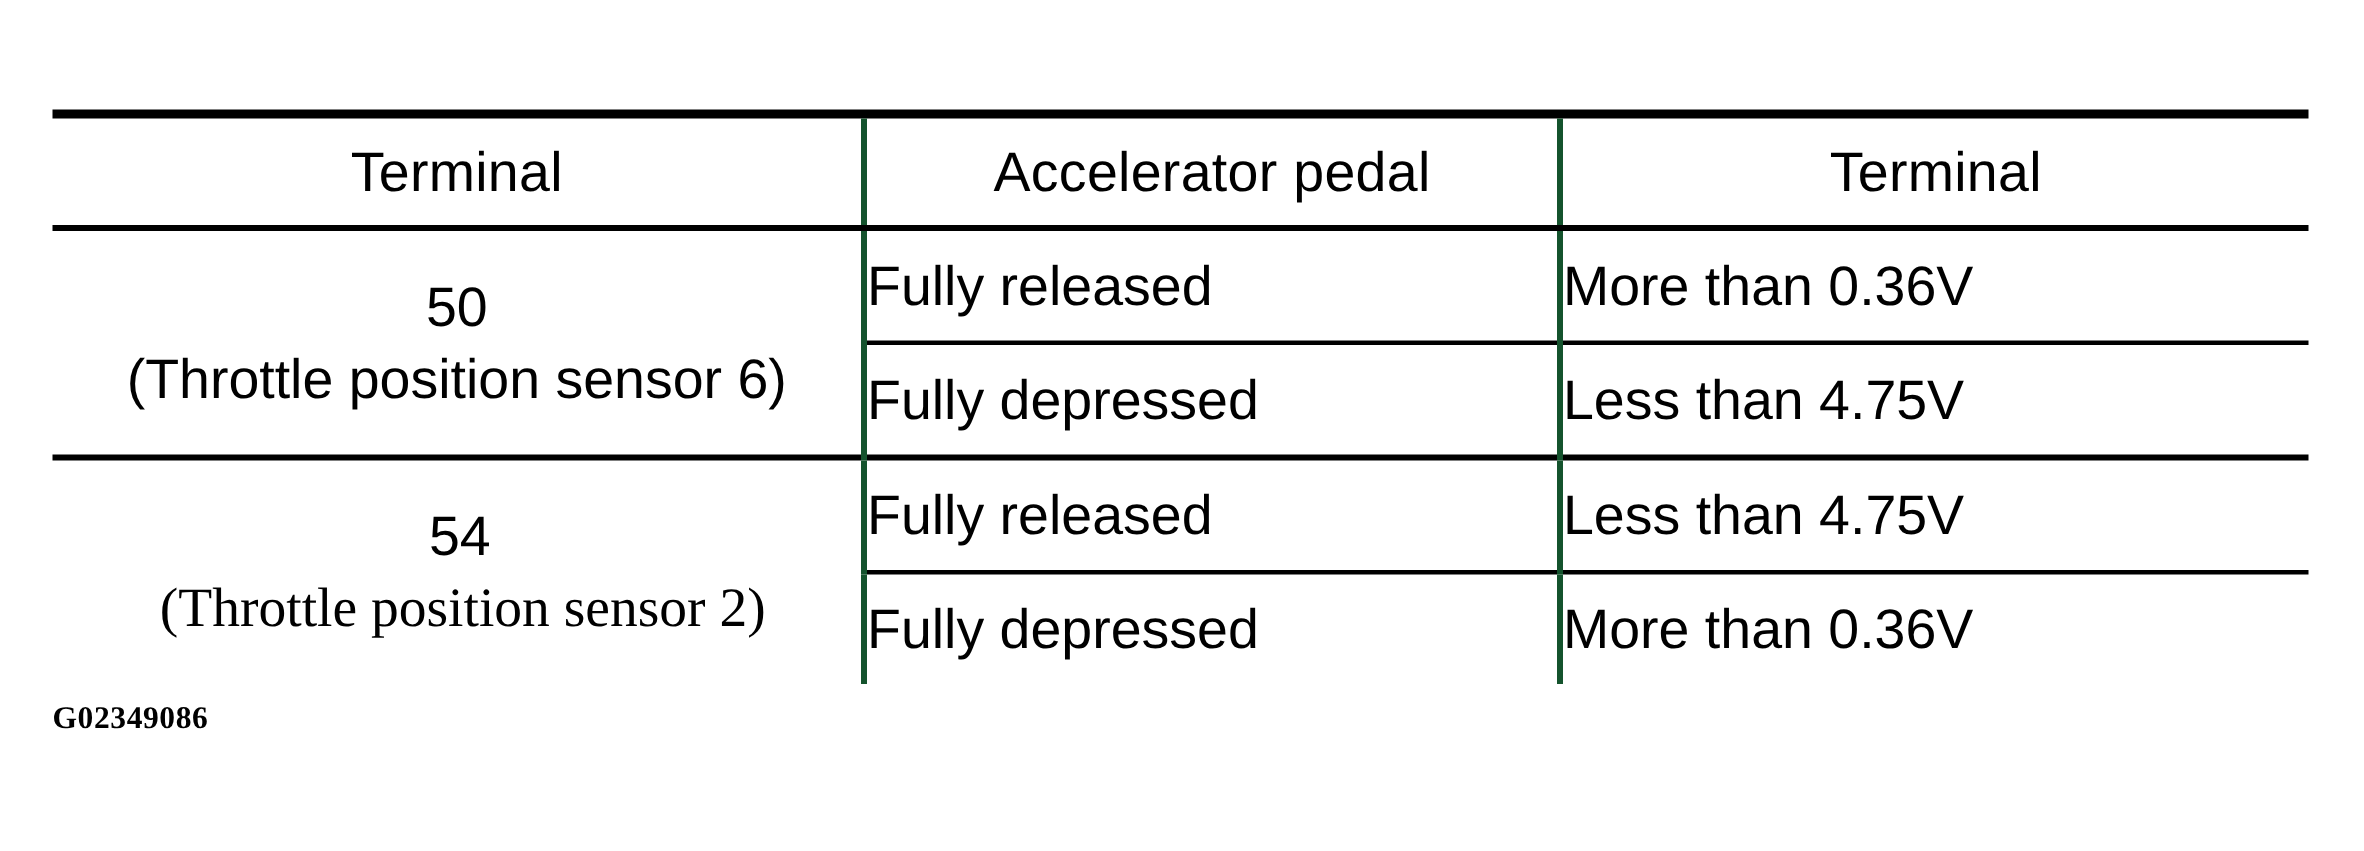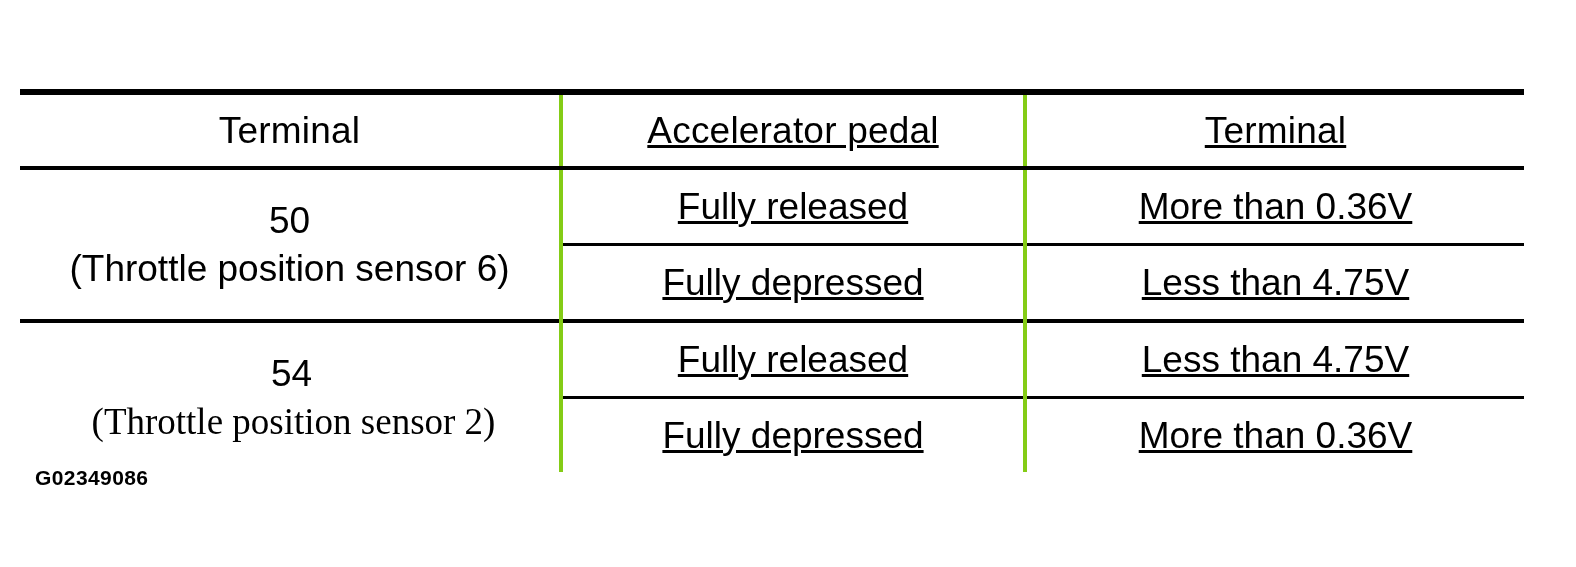--- a/index.html
+++ b/index.html
@@ -20,26 +20,25 @@
     position: absolute;
     left: 0;
     top: 0;
     width: 1576px;
     height: 567px;
   }
 
   
   #spec-table {
     position: absolute;
-    left: 20px;
+    left: 35px;
     top: 73px;
     width: 1504px;
     border-collapse: collapse;
     table-layout: fixed;
-    margin-top: 16px;
   }
 
   #spec-table col.c-terminal { width: 541px; }
   #spec-table col.c-pedal    { width: 464px; }
   #spec-table col.c-voltage  { width: 499px; }
 
   #spec-table td,
   #spec-table th {
     padding: 0;
     margin: 0;
@@ -64,21 +63,21 @@
     font-size: 37px;
     letter-spacing: 0.2px;
   }
 
   .group-top > * {
     border-top: 4px solid #000;
   }
 
   .sub-cell {
     height: 73px;
-    text-align: center;
+    text-align: left;
     font-size: 37px;
     border-bottom: 3px solid #000;
   }
   .sub-cell.last-of-group {
     border-bottom: none;
   }
 
   .term-cell {
     height: 146px;
     text-align: center;
@@ -90,32 +89,33 @@
     display: block;
   }
   .term-cell .term-desc {
     display: block;
     white-space: nowrap;
   }
   .term-cell.indent .term-num  { padding-left: 4px; }
   .term-cell.indent .term-desc { padding-left: 8px; font-family: Liberation Serif, serif; }
 
   
-  .vdiv-left  { border-left: 4px solid #84cc16; text-decoration: underline; }
+  .vdiv-left  { border-left: 4px solid #14532d; }
 
   
   #caption {
     position: absolute;
     left: 35px;
     top: 466px;
     font-size: 21px;
     font-weight: bold;
     letter-spacing: 0.4px;
     color: #000;
     white-space: nowrap;
+    font-family: Liberation Serif, serif;
   }
 </style>
 </head>
 <body>
 
 <div id="figure">
 
   <table id="spec-table">
     <colgroup>
       <col class="c-terminal">

